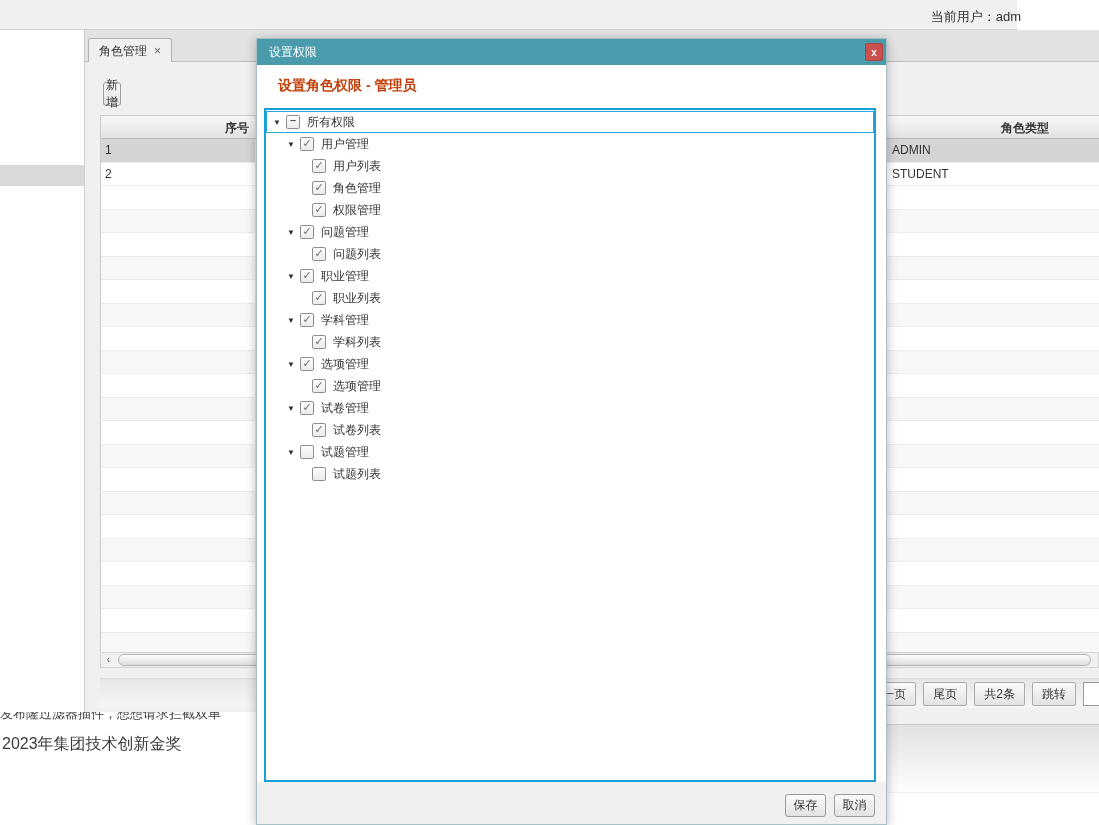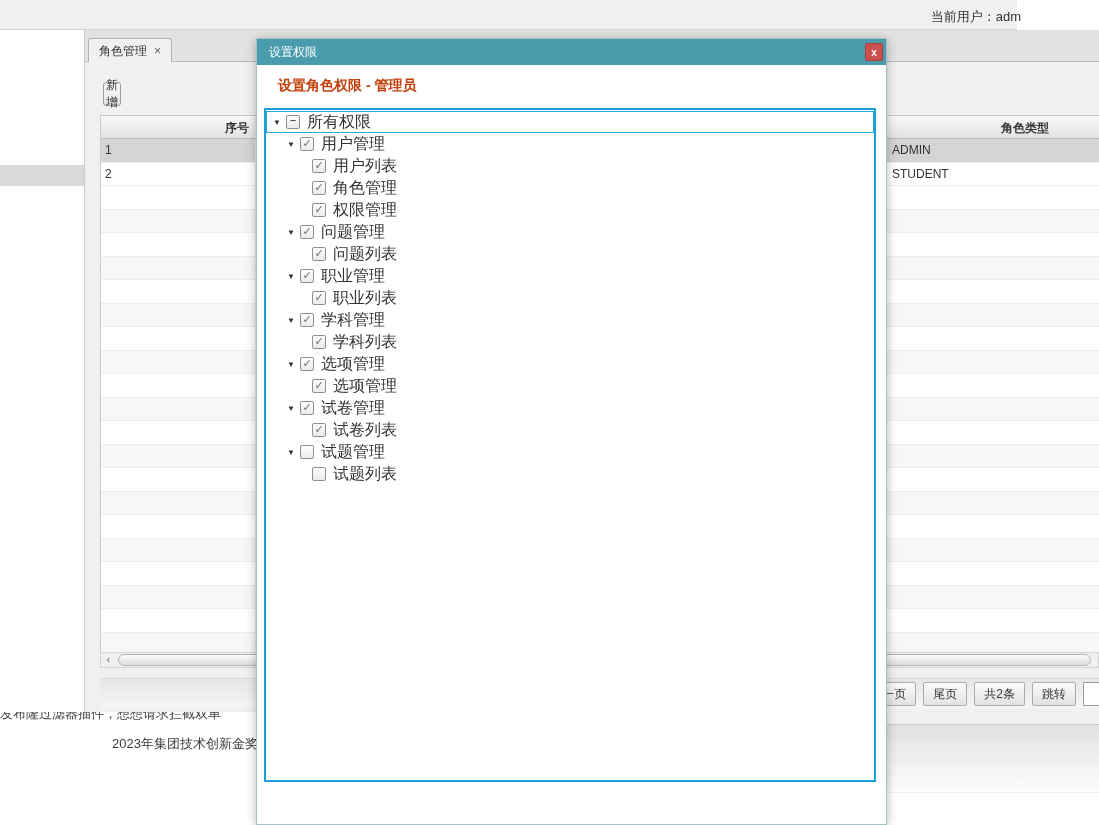--- a/index.html
+++ b/index.html
@@ -54,21 +54,21 @@
     background:linear-gradient(#fdfdfd,#dcdcdc);border:1px solid #b5b5b5;box-sizing:border-box;cursor:pointer;}
   
   .pagebar{position:absolute;left:100px;top:678px;width:999px;height:30px;
     background:linear-gradient(#e7e7e7,#f5f5f5);border-top:1px solid #dadada;box-sizing:border-box;}
   .pagebar .right{position:absolute;right:0;top:3px;display:flex;gap:7px;align-items:center;}
   .pagebar .btn{height:24px;padding:0 9px;border-radius:2px;border-color:#ababab;white-space:nowrap;}
   .pagebar .jump-input{width:26px;height:20px;border:1px solid #999;background:#fff;margin-right:-16px;}
   
   .footer-left{position:absolute;left:0;top:712px;width:258px;height:113px;background:#fff;overflow:hidden;}
   .footer-left .l1{margin:-8px 0 0 0;font-size:13px;line-height:20px;color:#414141;white-space:nowrap;}
-  .footer-left .l2{margin:10px 0 0 2px;font-size:13px;line-height:20px;color:#3b3b3b;white-space:nowrap;text-align:right;}
+  .footer-left .l2{margin:10px 0 0 2px;font-size:16px;line-height:20px;color:#3b3b3b;white-space:nowrap;}
   .footer-right{position:absolute;left:886px;top:724px;width:213px;height:69px;
     background:linear-gradient(#e1e1e1,#fdfdfd);border-top:1px solid #c9c9c9;
     border-bottom:1px solid #efefef;box-sizing:border-box;}
   
   .dialog{position:absolute;left:256px;top:38px;width:631px;height:787px;background:#fff;
     border:1px solid #a9bfc6;box-shadow:0 2px 10px rgba(0,0,0,.28);box-sizing:border-box;padding-left:33px;}
   .dlg-head{position:absolute;left:0;top:0;right:0;height:26px;background:#4a9cac;
     display:flex;align-items:center;padding-left:12px;color:#fff;font-size:12px;}
   .dlg-close{position:absolute;right:3px;top:4px;width:18px;height:18px;background:#cb4f4f;
     border:1px solid #b04040;border-radius:2px;color:#fff;font-size:10px;font-weight:bold;
@@ -77,21 +77,21 @@
   .treebox{position:absolute;left:7px;top:69px;width:612px;height:674px;background:#fff;
     border:2px solid #19a0d9;box-sizing:border-box;overflow:hidden;padding-top:1px;}
   .trow{display:flex;align-items:center;height:22px;box-sizing:border-box;}
   .trow.sel{border:1px solid #2ba6dd;}
   .t-arr{width:13px;font-size:8px;color:#333;text-align:left;cursor:pointer;flex:none;}
   .t-arr-sp{width:10px;flex:none;}
   .cb{width:14px;height:14px;border:1px solid #8f8f8f;border-radius:2px;flex:none;
     background:linear-gradient(#fefefe,#ebebeb);box-sizing:border-box;cursor:pointer;
     font-size:11px;font-weight:bold;color:#6b6b6b;line-height:11px;text-align:center;}
   .cb.ind{line-height:9px;color:#555;}
-  .t-label{margin-left:7px;font-size:16px;color:#333;white-space:nowrap;}
+  .t-label{margin-left:7px;font-size:12px;color:#333;white-space:nowrap;}
   .dlg-foot{position:absolute;left:0;right:0;top:743px;bottom:0;background:#f0f0f0;}
   .dlg-foot .btn{position:absolute;top:12px;width:41px;height:23px;}
   .dlg-foot .save{right:60px;}
   .dlg-foot .cancel{right:11px;}
 </style>
 </head>
 <body>
 
 <div class="topbar">
   <span class="user">当前用户：adm</span>
@@ -356,13 +356,17 @@
         <span class="cb"></span>
         <span class="t-label">试题管理</span>
       </div>
       <div class="trow">
         <span style="width: 36px; flex: 0 0 auto;"></span>
         <span class="t-arr-sp"></span>
         <span class="cb"></span>
         <span class="t-label">试题列表</span>
       </div>
     </div>
+  <div class="dlg-foot">
+    <button class="btn save">保存</button>
+    <button class="btn cancel">取消</button>
+  </div>
 </div>
 
 </body></html>

